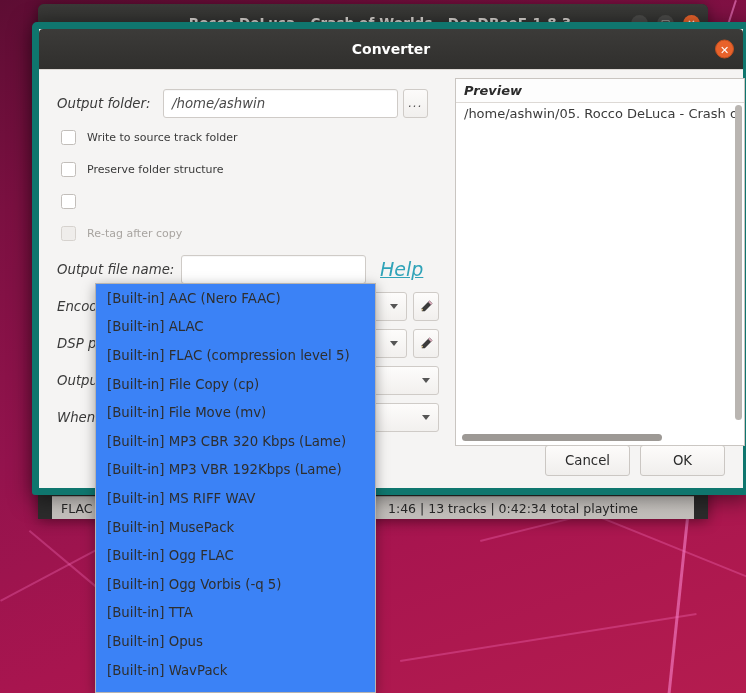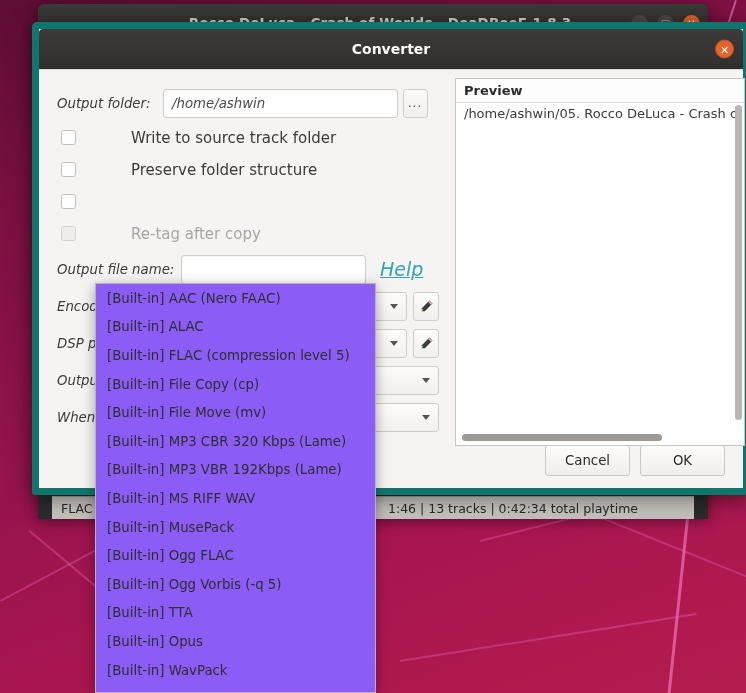--- a/index.html
+++ b/index.html
@@ -125,21 +125,21 @@
   .cb-row { display: flex; align-items: center; height: 29px; }
   .checkbox {
     width: 15px; height: 15px;
     background: #ffffff;
     border: 1px solid #c2beba;
     border-radius: 2.5px;
     margin-right: 11px; margin-left: 4px;
     flex: 0 0 auto;
   }
   .checkbox.disabled { background: #efedeb; border-color: #d6d2ce; }
-  .cb-label { font-size: 15px; color: #3a3a3a; margin-left: 44px; }
+  .cb-label { font-size: 11px; color: #3a3a3a; }
   .cb-label.disabled { color: #a8a4a0; }
 
   .link {
     font-size: 19px; color: #2fa3b8;
     text-decoration: underline; cursor: pointer;
   }
 
   .combo {
     height: 29px;
     background: linear-gradient(180deg,#fdfcfb 0%,#f2f0ee 100%);
@@ -169,20 +169,21 @@
     width: 290px; height: 368px;
     background: #ffffff;
     border: 1px solid #c9c5c1;
   }
   #preview-head {
     height: 24px; border-bottom: 1px solid #ddd9d5;
     display: flex; align-items: center;
     padding-left: 8px;
     font-size: 13px; font-weight: bold; color: #2b2b2b;
     background: #fdfdfd;
+    font-style: italic;
   }
   #preview-row {
     padding: 3px 0 0 8px;
     font-size: 13px; color: #3a3a3a;
     white-space: nowrap; overflow: hidden;
   }
   #pv-vscroll {
     position: absolute; right: 2px; top: 26px;
     width: 7px; height: 315px;
     background: #b9b5b1; border-radius: 4px;
@@ -204,21 +205,21 @@
     cursor: pointer;
   }
   #btn-cancel { right: 113px; }
   #btn-ok { right: 18px; }
 
   
   #encoder-popup {
     position: absolute;
     left: 95px; top: 283px;
     width: 281px; height: 410px;
-    background: #8b5cf6;
+    background: #3b82f6;
     border: 1px solid #b8b4b0;
     box-shadow: 0 3px 12px rgba(0,0,0,0.35);
     overflow: hidden;
     z-index: 50;
   }
   .enc-item {
     height: 28.6px;
     display: flex; align-items: center;
     padding-left: 11px;
     font-size: 13.3px; color: #2e2e2e;

